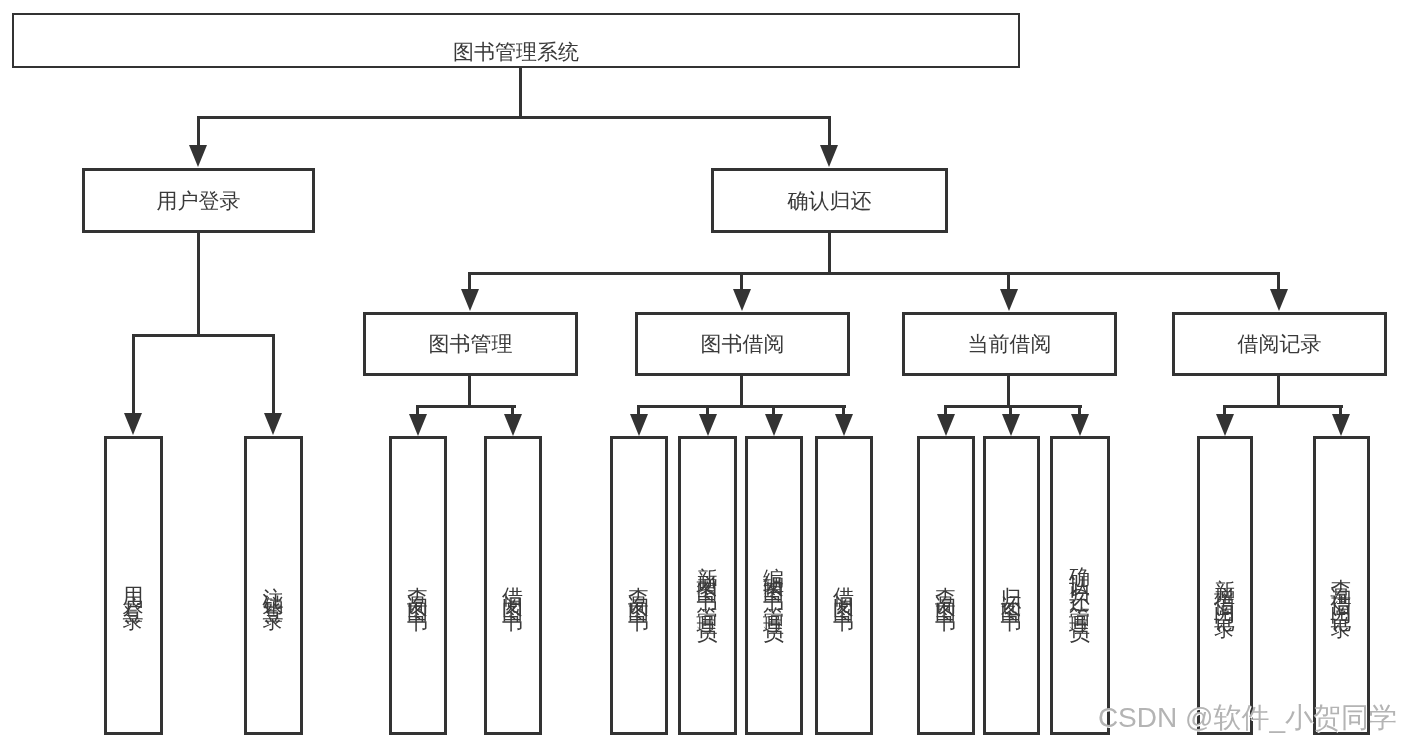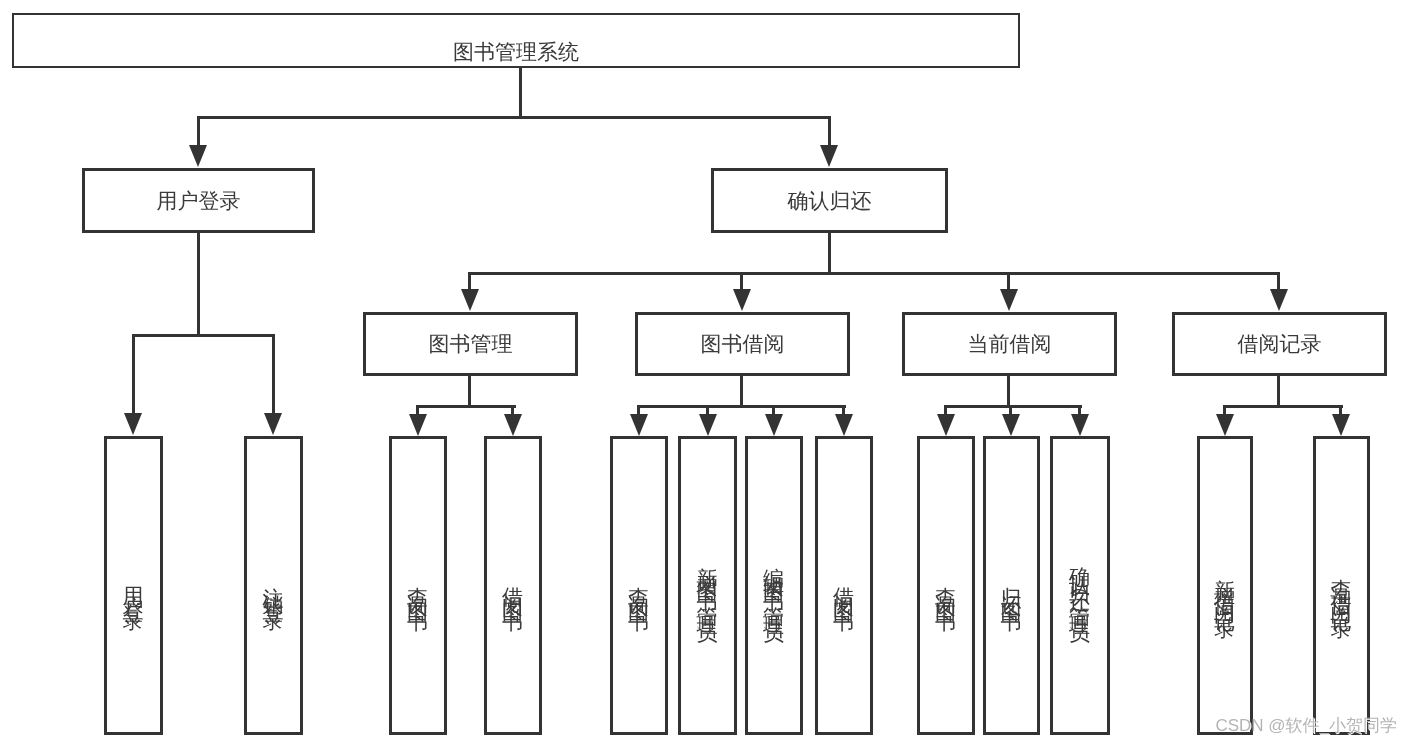--- a/index.html
+++ b/index.html
@@ -52,21 +52,21 @@
     width: 0;
     height: 0;
     border-left: 9px solid transparent;
     border-right: 9px solid transparent;
     border-top: 22px solid var(--line);
   }
   .watermark {
     position: absolute;
     right: 8px;
     bottom: 10px;
-    font-size: 17px;
+    font-size: 28px;
     color: var(--watermark);
     text-shadow: 1px 1px 0 #ffffff;
     white-space: nowrap;
   }
 </style>
 </head>
 <body>
 
 <div class="canvas">
 

